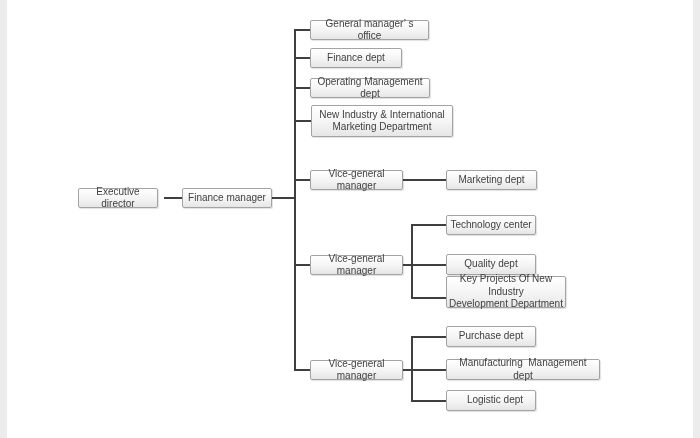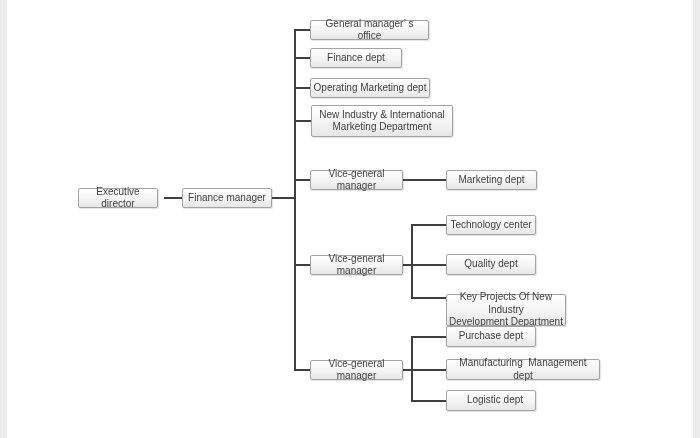--- a/index.html
+++ b/index.html
@@ -79,42 +79,42 @@
     <div class="org-node" style="left: 182px; top: 188px; width: 90px; height: 20px;">
       <span class="label">Finance manager</span>
     </div>
     <div class="org-node" style="left: 310px; top: 20px; width: 119px; height: 20px;">
       <span class="label">General manager’ s office</span>
     </div>
     <div class="org-node" style="left: 310px; top: 48px; width: 92px; height: 20px;">
       <span class="label">Finance dept</span>
     </div>
     <div class="org-node" style="left: 310px; top: 78px; width: 120px; height: 20px;">
-      <span class="label">Operating Marketing dept</span>
+      <span class="label">Operating Management dept</span>
     </div>
     <div class="org-node" style="left: 311px; top: 105px; width: 142px; height: 32px;">
       <span class="label">New Industry &amp; International
 Marketing Department</span>
     </div>
     <div class="org-node" style="left: 310px; top: 170px; width: 93px; height: 20px;">
       <span class="label">Vice-general manager</span>
     </div>
     <div class="org-node" style="left: 446px; top: 170px; width: 91px; height: 20px;">
       <span class="label">Marketing dept</span>
     </div>
     <div class="org-node" style="left: 310px; top: 255px; width: 93px; height: 20px;">
       <span class="label">Vice-general manager</span>
     </div>
     <div class="org-node" style="left: 446px; top: 215px; width: 90px; height: 20px;">
       <span class="label">Technology center</span>
     </div>
     <div class="org-node" style="left: 446px; top: 254px; width: 90px; height: 21px;">
       <span class="label">Quality dept</span>
     </div>
-    <div class="org-node" style="left: 446px; top: 294px; width: 120px; height: 32px;">
+    <div class="org-node" style="left: 446px; top: 276px; width: 120px; height: 32px;">
       <span class="label">Key Projects Of New Industry
 Development Department</span>
     </div>
     <div class="org-node" style="left: 310px; top: 360px; width: 93px; height: 20px;">
       <span class="label">Vice-general manager</span>
     </div>
     <div class="org-node" style="left: 446px; top: 326px; width: 90px; height: 21px;">
       <span class="label">Purchase dept</span>
     </div>
     <div class="org-node" style="left: 446px; top: 359px; width: 154px; height: 21px;">

